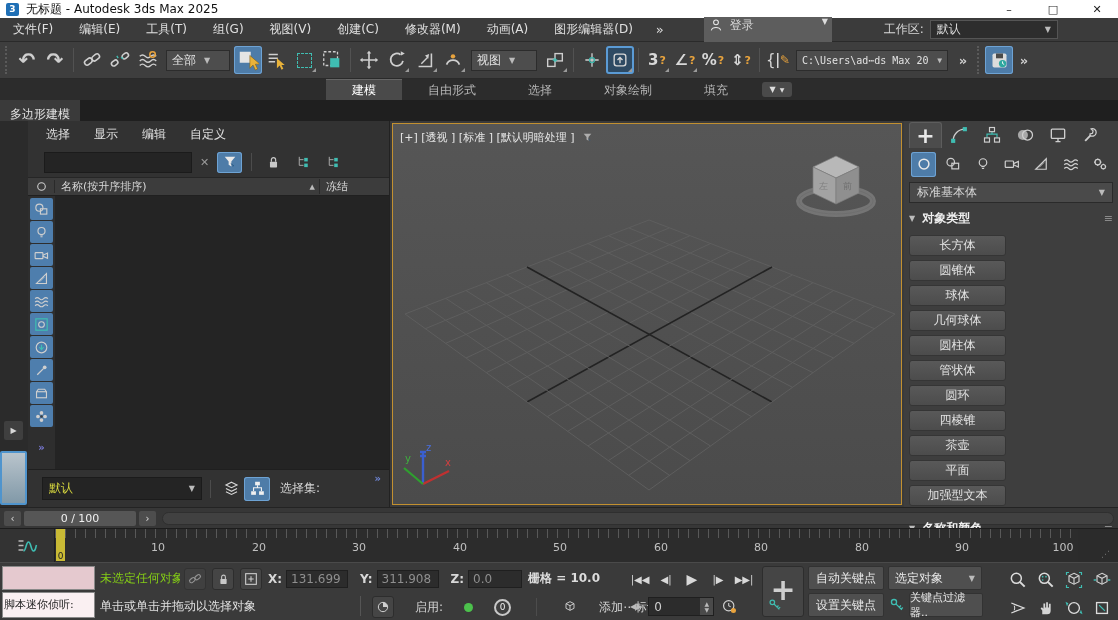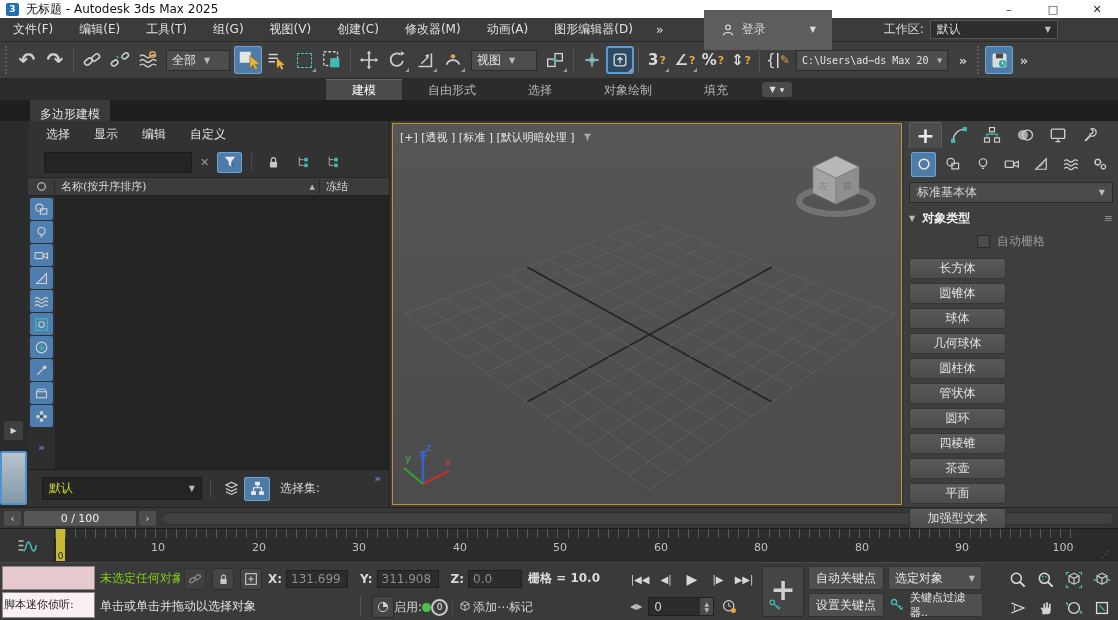--- a/index.html
+++ b/index.html
@@ -12,21 +12,21 @@
   .appbadge { width:13px; height:13px; background:#1f6fb5; color:#fff; font-size:9px; font-weight:bold;
     display:flex; align-items:center; justify-content:center; border-radius:2px; margin-right:7px; }
   .title { font-size:12px; }
   .winbtns { margin-left:auto; display:flex; gap:30px; padding-right:8px; }
   .winbtn { color:#222; font-size:11px; width:14px; text-align:center; cursor:default; }
 
   
   .menubar { height:24px; background:#3b3b3b; display:flex; align-items:center; border-bottom:1px solid #2a2a2a; }
   .menuitem { padding:0 13px; line-height:23px; color:#e0e0e0; }
   .menu-ovf { padding:0 10px; color:#ddd; font-size:13px; }
-  .login { height:40px; background:#5d5d5d; display:flex; align-items:center; gap:6px; padding:0 16px; width:128px; margin-left:30px; }
+  .login { height:25px; background:#5d5d5d; display:flex; align-items:flex-start; gap:6px; padding:0 4px; width:128px; margin-left:30px; }
   .login .arr { margin-left:auto; font-size:8px; color:#ddd; }
   .wslabel { margin-left:52px; color:#d8d8d8; }
   .wsdrop { margin-left:6px; width:128px; height:19px; background:#2d2d2d; border:1px solid #555;
     display:flex; align-items:center; padding:0 6px; color:#dcdcdc; }
   .wsdrop .arr { margin-left:auto; font-size:8px; color:#bbb; }
 
   
   .toolbar { height:37px; background:#3e3e3e; display:flex; align-items:center; border-bottom:1px solid #2a2a2a; padding-left:2px; }
   .grip { width:5px; height:28px; border-left:2px dotted #5a5a5a; margin:0 3px; }
   .tbtn { position:relative; width:28px; height:28px; display:flex; align-items:center; justify-content:center;
@@ -43,21 +43,21 @@
   .qm { color:#e8a33d; font-size:11px; font-weight:bold; margin-left:1px; }
   .pathbox { width:152px; font-family:"DejaVu Sans Mono",monospace; font-size:10px; }
 
   
   .ribbon-tabs { height:21px; background:#2c2c2c; display:flex; align-items:flex-end;justify-content:center; }
   .rtab { padding:0 26px; line-height:20px; color:#b5b5b5; }
   .rtab.active { background:#4a4a4a; color:#fff; border-top:1px solid #666; }
   .rovf { width:30px; height:15px; margin:0 0 3px 8px; background:#4a4a4a; border-radius:3px;
     color:#ddd; font-size:8px; display:flex; align-items:center; justify-content:center; gap:4px; }
   .ribbon-panel { height:21px; background:#1f1f1f; display:flex; }
-  .ptab { padding:4px 10px; line-height:20px; background:#3a3a3a; color:#e0e0e0;margin-left:30px; }
+  .ptab { padding:4px 10px; line-height:20px; background:#3a3a3a; color:#e0e0e0; }
 
   
   .main { display:flex; height:386px; }
   .dock { width:28px; background:#2b2b2b; position:relative; }
   .expandbtn { position:absolute; left:4px; top:300px; width:19px; height:19px; background:#3f3f3f;
     border-radius:2px; color:#d8d8d8; font-size:8px; display:flex; align-items:center; justify-content:center; }
   .layouttab { position:absolute; left:0; top:330px; width:27px; height:54px;
     background:linear-gradient(#b9c4cc,#8199a8); border:2px solid #4f94cd; border-radius:2px; }
 
   
@@ -151,21 +151,21 @@
   .axlabel { font-weight:bold; color:#d8d8d8; }
   .numfield { width:62px; height:18px; background:#2c2c2c; border:1px solid #1f1f1f; color:#8f8f8f;
     display:flex; align-items:center; padding:0 4px; margin-right:8px; }
   .gridlabel { position:absolute; left:528px; top:7px; color:#dcdcdc; font-weight:bold; }
   .playback { position:absolute; left:628px; top:5px; display:flex; gap:2px; align-items:center; }
   .pbtn { min-width:24px; height:22px; color:#d8d8d8; font-size:10px; display:flex; align-items:center;
     justify-content:center; border-radius:2px; padding:0 2px; }
   .pbtn.big { font-size:14px; }
   .prompt { position:absolute; left:100px; top:35px; color:#e0e0e0; }
   .r2sep { position:absolute; top:33px; width:1px; height:20px; background:#2a2a2a; border-right:1px solid #555; }
-  .animrow { position:absolute; left:372px; top:33px; display:flex; align-items:center; gap:0; }
+  .animrow { position:absolute; left:372px; top:33px; display:flex; align-items:center; gap:21px; }
   .greendot { width:9px; height:9px; border-radius:50%; background:#4cc14c; }
   .zerocirc { width:17px; height:17px; border:2px solid #c8c8c8; border-radius:50%; font-size:9px;
     color:#eee; display:flex; align-items:center; justify-content:center; background:#3f3f3f; }
   .framerow { position:absolute; left:630px; top:34px; display:flex; align-items:center; gap:6px; }
   .framefield { width:66px; height:19px; background:#2c2c2c; border:1px solid #1f1f1f; display:flex; align-items:center; }
   .framefield .val { flex:1; padding-left:5px; color:#cfcfcf; }
   .spin { width:13px; height:100%; background:#4a4a4a; color:#bbb; font-size:6px; display:flex;
     flex-direction:column; align-items:center; justify-content:center; line-height:6px; }
   .keybig { position:absolute; left:762px; top:3px; width:42px; height:51px; background:#454545;
     border:1px solid #2d2d2d; border-radius:3px; display:flex; align-items:center; justify-content:center; position:absolute; }
@@ -834,24 +834,20 @@
       </div>
       <div class="cp-drop">
         <span>标准基本体</span>
         <span class="arr arrfont">▼</span>
       </div>
       <div class="rollout">
         <span class="tri">▼</span>
         <span>对象类型</span>
         <span class="ham">≡</span>
       </div>
-      <div class="agrow">
-        <span class="chk"></span>
-        <span>自动栅格</span>
-      </div>
       <div class="objgrid">
         <div class="objbtn">长方体</div>
         <div class="objbtn">圆锥体</div>
         <div class="objbtn">球体</div>
         <div class="objbtn">几何球体</div>
         <div class="objbtn">圆柱体</div>
         <div class="objbtn">管状体</div>
         <div class="objbtn">圆环</div>
         <div class="objbtn">四棱锥</div>
         <div class="objbtn">茶壶</div>

